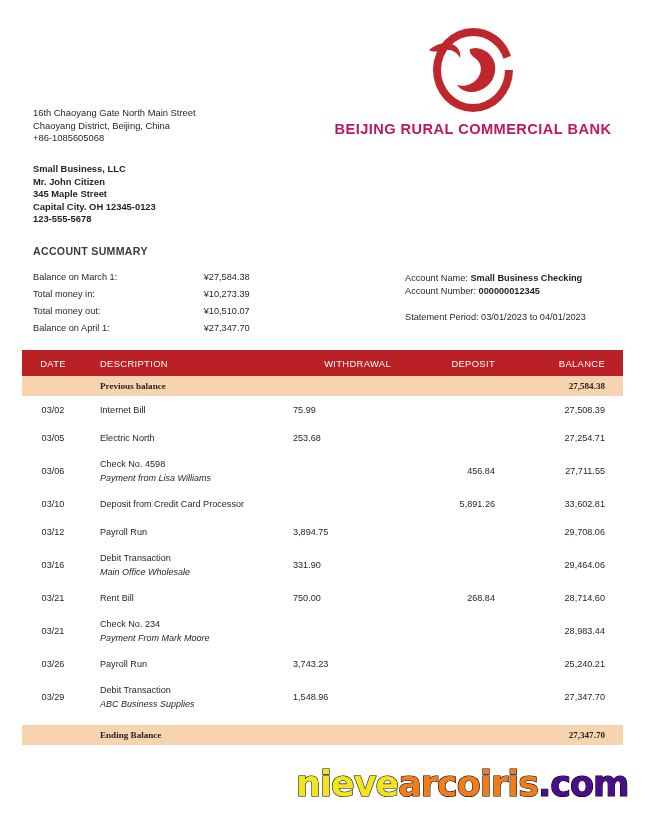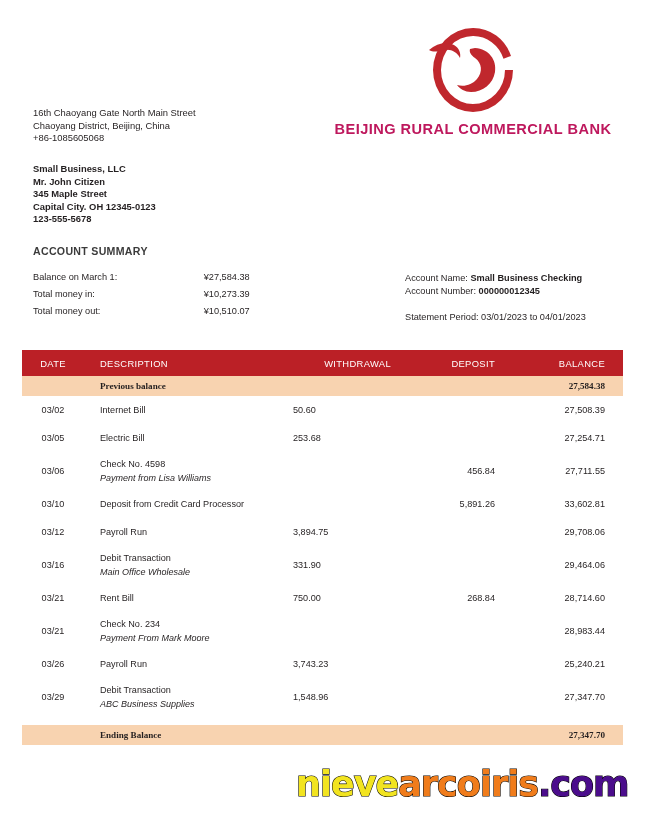--- a/index.html
+++ b/index.html
@@ -242,20 +242,24 @@
       <td>Balance on March 1:</td>
       <td class="sum-val">¥27,584.38</td>
     </tr>
     <tr>
       <td>Total money in:</td>
       <td class="sum-val">¥10,273.39</td>
     </tr>
     <tr>
       <td>Total money out:</td>
       <td class="sum-val">¥10,510.07</td>
+    </tr>
+    <tr>
+      <td>Balance on April 1:</td>
+      <td class="sum-val">¥27,347.70</td>
     </tr>
   </tbody>
 </table>
 
 <div class="account-meta">
   <div>
     <span>Account Name:</span>
     <span class="strong">Small Business Checking</span>
   </div>
   <div>
@@ -280,28 +284,28 @@
       <td class="c-date"></td>
       <td class="c-desc">Previous balance</td>
       <td class="c-wd"></td>
       <td class="c-dep"></td>
       <td class="c-bal">27,584.38</td>
     </tr>
 
     <tr class="row">
       <td class="c-date">03/02</td>
       <td class="c-desc">Internet Bill</td>
-      <td class="c-wd">50.60</td>
+      <td class="c-wd">75.99</td>
       <td class="c-dep"></td>
       <td class="c-bal">27,508.39</td>
     </tr>
 
     <tr class="row">
       <td class="c-date">03/05</td>
-      <td class="c-desc">Electric Bill</td>
+      <td class="c-desc">Electric North</td>
       <td class="c-wd">253.68</td>
       <td class="c-dep"></td>
       <td class="c-bal">27,254.71</td>
     </tr>
 
     <tr class="row2">
       <td class="c-date">03/06</td>
       <td class="c-desc">
         <span>Check No. 4598</span>
         <span class="sub">Payment from Lisa Williams</span>

